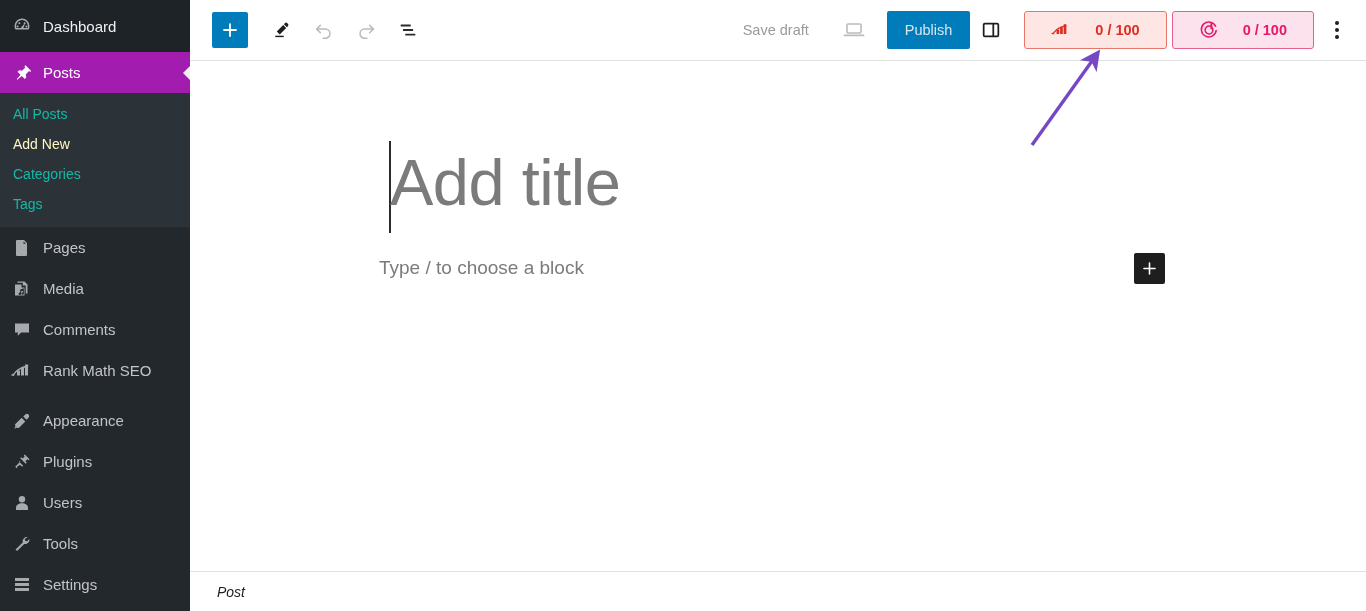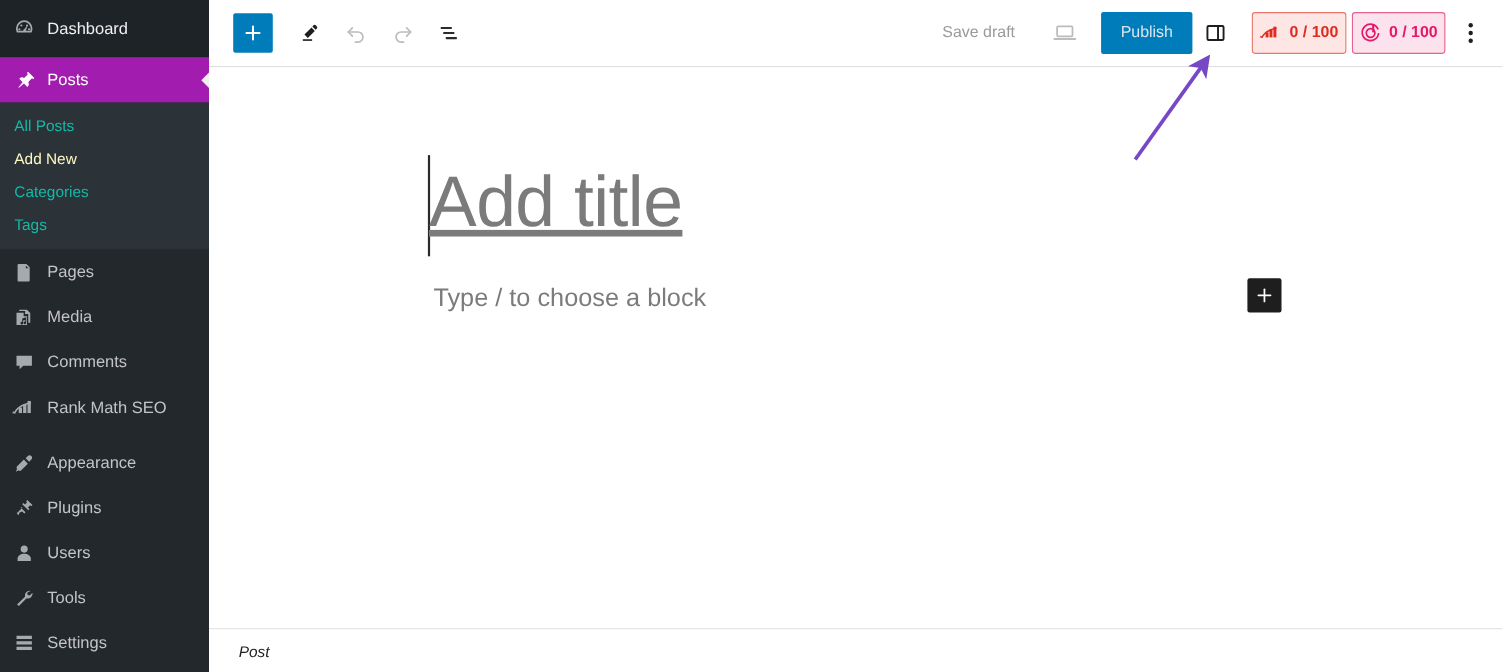--- a/index.html
+++ b/index.html
@@ -161,23 +161,23 @@
     border-radius: 2px;
     cursor: pointer;
     font-family: inherit;
     margin-right: 0;
   }
   .settings-toggle { margin-right: 12px; }
 
   .score-btn {
     display: inline-flex;
     align-items: center;
-    gap: 7px;
+    gap: 24px;
     height: 38px;
-    padding: 0 6px;
+    padding: 0 26px;
     border-radius: 3px;
     font-size: 14.5px;
     font-weight: bold;
     cursor: pointer;
     font-family: inherit;
   }
   .score-btn.seo {
     background: #fde6e3;
     border: 1px solid #e8776a;
     color: #e02b20;
@@ -212,35 +212,34 @@
   .post-title {
     position: absolute;
     left: 200px;
     top: 86px;
     font-size: 65px;
     line-height: 1.1;
     color: #7b7b7b;
     font-weight: 400;
     letter-spacing: -0.5px;
     white-space: nowrap;
-    text-decoration: underline;
   }
   .caret {
     position: absolute;
     left: 199px;
     top: 80px;
     width: 2px;
     height: 92px;
     background: #2b2b2b;
   }
   .block-placeholder {
     position: absolute;
-    left: 204px;
+    left: 189px;
     top: 196px;
-    font-size: 23px;
+    font-size: 19px;
     color: #7b7b7b;
   }
   .inserter-square {
     position: absolute;
     left: 944px;
     top: 192px;
     width: 31px; height: 31px;
     background: #1e1e1e;
     border-radius: 2px;
     display: flex;

